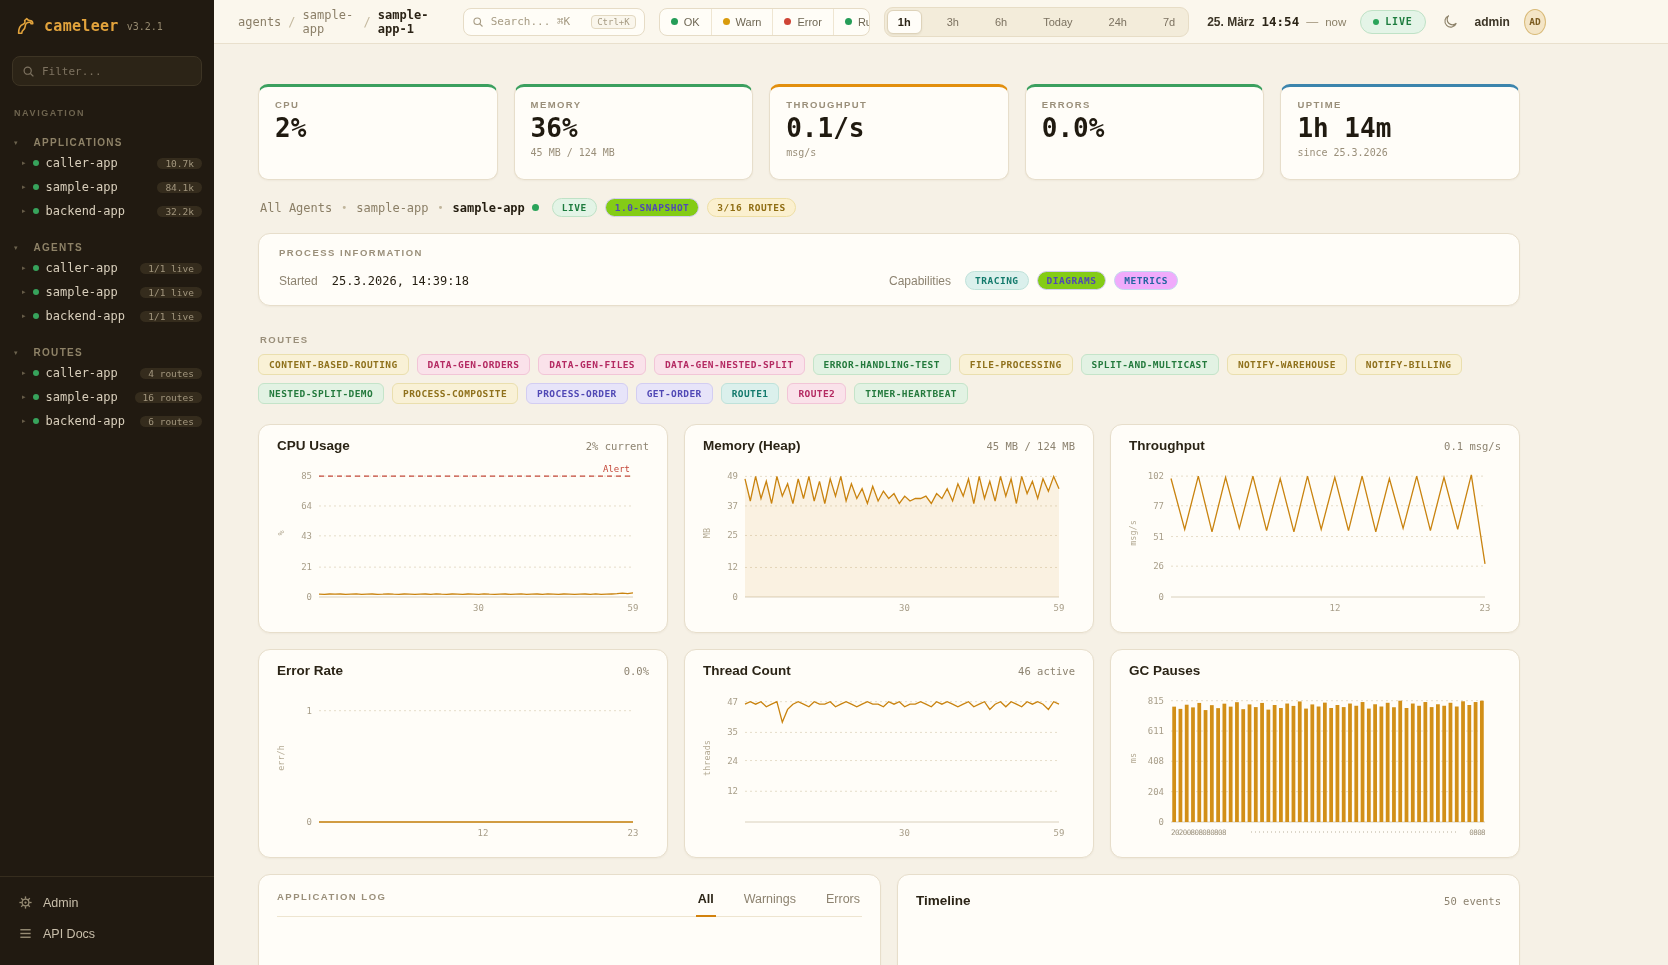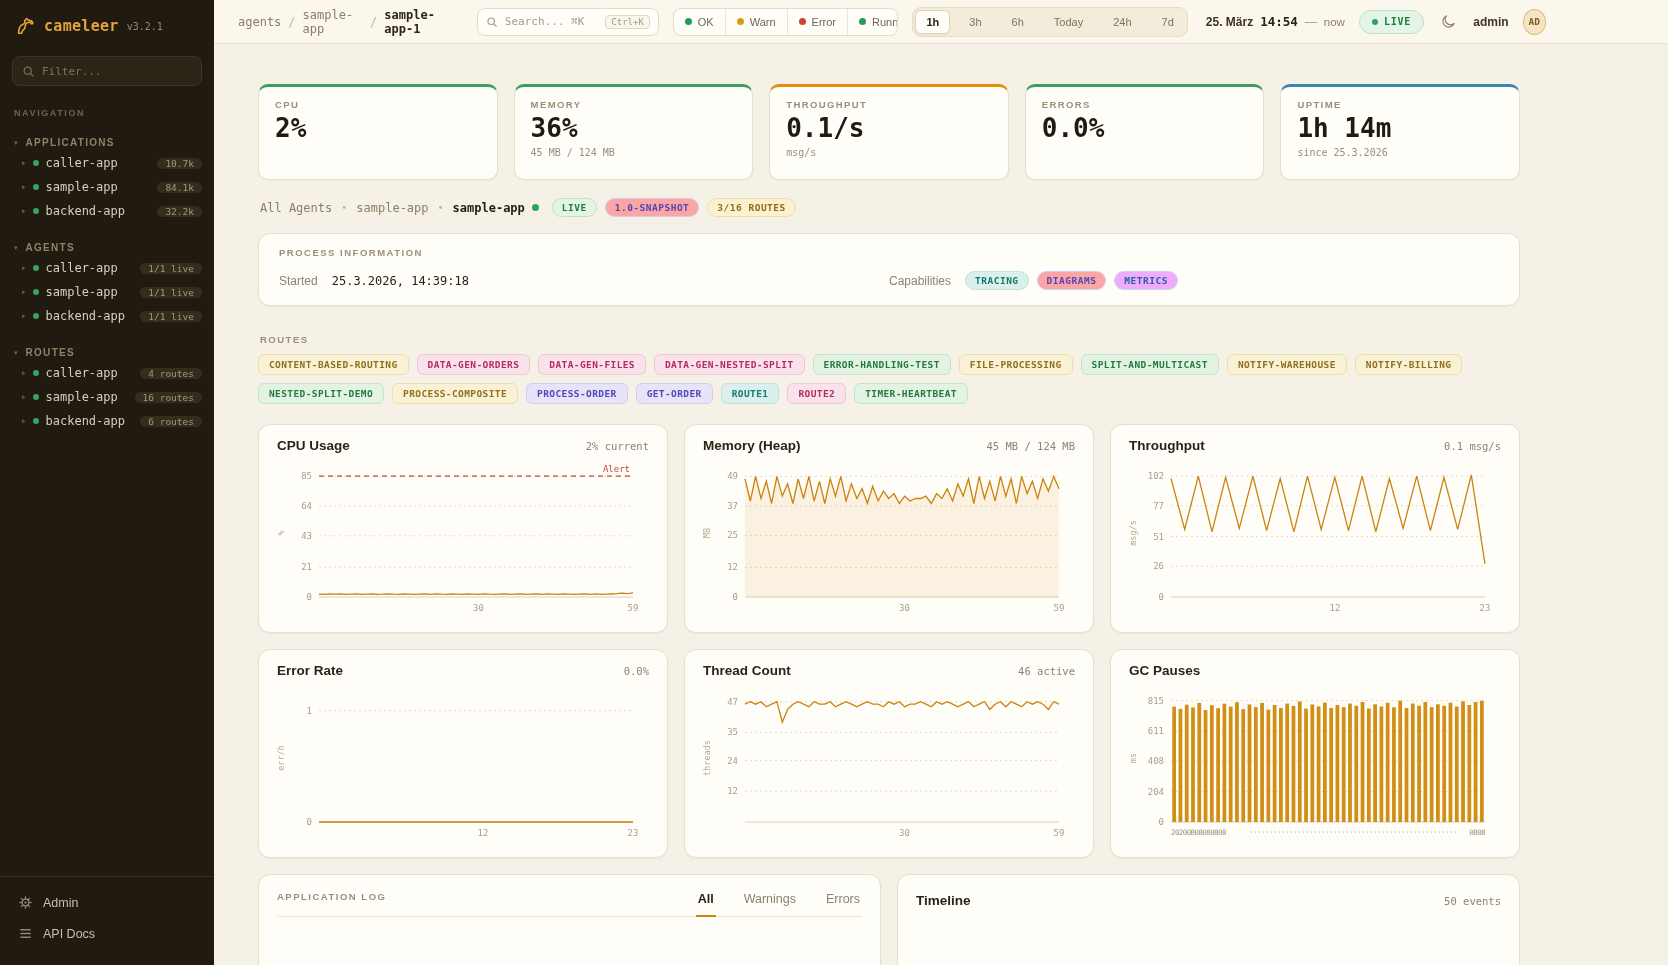--- a/index.html
+++ b/index.html
@@ -10,21 +10,21 @@
   
   .sidebar{width:214px;flex-shrink:0;background:#211a11;color:#cfc5b2;display:flex;flex-direction:column}
   .logo-row{display:flex;align-items:center;gap:8px;padding:15px 14px 10px}
   .logo-name{font-family:"DejaVu Sans Mono",monospace;font-weight:bold;font-size:15px;color:#e2a33c;letter-spacing:.3px}
   .logo-ver{font-family:"DejaVu Sans Mono",monospace;font-size:10px;color:#95896f}
   .filter-box{display:flex;align-items:center;gap:7px;margin:9px 12px 0;padding:0 9px;height:30px;background:#2c2417;border:1px solid #3d3424;border-radius:8px}
   .filter-box input{flex:1;min-width:0;background:transparent;border:none;outline:none;color:#d5cbb8;font-family:"DejaVu Sans Mono",monospace;font-size:11px}
   .filter-box input::placeholder{color:#7d7260}
   .nav-label{margin:22px 14px 0;font-size:9px;letter-spacing:1.6px;color:#6e644f;font-weight:bold}
   .side-section{margin-top:16px}
-  .sec-head{display:flex;align-items:center;gap:8px;padding:3px 14px;cursor:pointer}
+  .sec-head{display:flex;align-items:center;gap:16px;padding:3px 14px;cursor:pointer}
   .sec-caret{font-size:7px;color:#6e644f}
   .sec-label{font-size:10px;letter-spacing:1.3px;color:#8e8267;font-weight:bold}
   .side-item{display:flex;align-items:center;gap:7px;padding:5px 12px 5px 22px;cursor:pointer}
   .item-caret{font-size:7px;color:#665c48}
   .item-dot{width:6px;height:6px;border-radius:50%;background:#37a35c;flex-shrink:0}
   .item-name{font-family:"DejaVu Sans Mono",monospace;font-size:12px;color:#d8cebb}
   .item-badge{margin-left:auto;font-family:"DejaVu Sans Mono",monospace;font-size:9.5px;color:#a2967e;background:#352c1d;border-radius:999px;padding:0 8px}
   .sidebar-footer{margin-top:auto;border-top:1px solid #362d1e;padding:10px 0 16px}
   .foot-item{display:flex;align-items:center;gap:10px;padding:8px 18px;color:#c9bfab;font-size:12.5px;cursor:pointer}
   .foot-item svg{color:#978c75;flex-shrink:0}
@@ -38,21 +38,21 @@
   .bc-current{color:#2b2316;font-weight:bold}
   .search-pill{display:flex;align-items:center;gap:7px;width:182px;height:28px;padding:0 8px;background:#fffdf7;border:1px solid #e6dcc6;border-radius:8px;margin-left:6px}
   .search-pill svg{color:#a79c84;flex-shrink:0}
   .search-pill input{flex:1;min-width:0;border:none;outline:none;background:transparent;font-family:"DejaVu Sans Mono",monospace;font-size:11px;color:#6f6550}
   .search-pill input::placeholder{color:#a79c84}
   .search-pill kbd{font-family:"DejaVu Sans Mono",monospace;font-size:9px;color:#a79c84;border:1px solid #e2d8c1;border-radius:4px;padding:1px 5px;background:#faf6ec}
   .chip-group{display:flex;align-items:center;height:28px;background:#fffdf7;border:1px solid #e6dcc6;border-radius:8px;overflow:hidden}
   .chip{display:flex;align-items:center;gap:6px;padding:0 11px;height:100%;font-size:11px;color:#6f6754;cursor:pointer;background:transparent;border:none}
   .chip + .chip{border-left:1px solid #efe6d2}
   .chip-dot{width:7px;height:7px;border-radius:50%}
-  .time-group{display:flex;align-items:center;gap:8px;height:30px;background:#f3ecda;border:1px solid #e7ddc6;border-radius:9px;padding:2px}
+  .time-group{display:flex;align-items:center;gap:14px;height:30px;background:#f3ecda;border:1px solid #e7ddc6;border-radius:9px;padding:2px}
   .trange{height:24px;padding:0 10px;border:1px solid transparent;background:transparent;border-radius:6px;font-family:"Liberation Sans",sans-serif;font-size:11px;color:#7c7260;cursor:pointer}
   .trange.active{background:#fffdf8;border-color:#ded3ba;box-shadow:0 1px 2px rgba(80,60,20,.08);color:#2b2416;font-weight:bold}
   .date-block{display:flex;align-items:center;gap:7px;font-size:12px;margin-left:4px;white-space:nowrap}
   .date-d{font-weight:bold;color:#3c3526}
   .date-t{font-family:"DejaVu Sans Mono",monospace;font-weight:bold;color:#2b2416;font-size:12.5px}
   .date-sep{color:#a79c84}
   .date-now{color:#8b8068;font-size:11.5px}
   .live-pill{margin-left:auto;display:flex;align-items:center;gap:6px;height:24px;padding:0 12px;background:#e4f4e7;border:1px solid #bfe2c6;border-radius:999px;color:#1d7c3e;font-family:"DejaVu Sans Mono",monospace;font-weight:bold;font-size:10px;letter-spacing:.8px;cursor:pointer}
   .live-dot{width:6px;height:6px;border-radius:50%;background:#2aa45a}
   .moon-btn{border:none;background:transparent;cursor:pointer;display:flex;color:#8d8269;padding:2px}
@@ -67,21 +67,21 @@
   .kpi-value{font-family:"DejaVu Sans Mono",monospace;font-weight:bold;font-size:26px;color:#201a10;margin-top:5px;line-height:1}
   .kpi-sub{font-family:"DejaVu Sans Mono",monospace;font-size:10px;color:#9a8f7a;margin-top:6px}
 
   .agent-bar{display:flex;align-items:center;gap:9px;margin:18px 2px 16px;font-family:"DejaVu Sans Mono",monospace;font-size:12px}
   .ab-link{color:#8b7f66;cursor:pointer;text-decoration:none}
   .ab-sep{color:#c0b59b;font-size:10px}
   .ab-current{color:#241d10;font-weight:bold}
   .ab-dot{width:7px;height:7px;border-radius:50%;background:#2aa45a;margin-left:-2px}
   .pill{font-family:"DejaVu Sans Mono",monospace;font-weight:bold;font-size:9.5px;letter-spacing:.5px;padding:3px 9px;border-radius:999px;border:1px solid transparent;white-space:nowrap}
   .pill-green{background:#e3f4e6;border-color:#bfe2c6;color:#1d7c3e}
-  .pill-purple{background:#fca5a5;border-color:#d3cdf2;color:#5048b5}
+  .pill-purple{background:#84cc16;border-color:#d3cdf2;color:#5048b5}
   .pill-amber{background:#fbf0cf;border-color:#eedfa5;color:#8f6d12}
   .pill-teal{background:#dbf0ec;border-color:#bfe2da;color:#137a6c}
   .pill-blue{background:#f0abfc;border-color:#c3d8ee;color:#2465a0}
 
   .panel{background:#fffdf8;border:1px solid #e7decb;border-radius:12px;box-shadow:0 1px 2px rgba(90,70,30,.05)}
   .process-panel{padding:13px 20px 15px;margin-bottom:28px}
   .small-caps{font-size:9.5px;letter-spacing:1.5px;color:#9a8f7a;font-weight:bold}
   .proc-row{display:grid;grid-template-columns:1fr 1fr;margin-top:13px;align-items:center}
   .proc-left,.proc-right{display:flex;align-items:center;gap:14px}
   .proc-label{font-size:12px;color:#8d8370}

